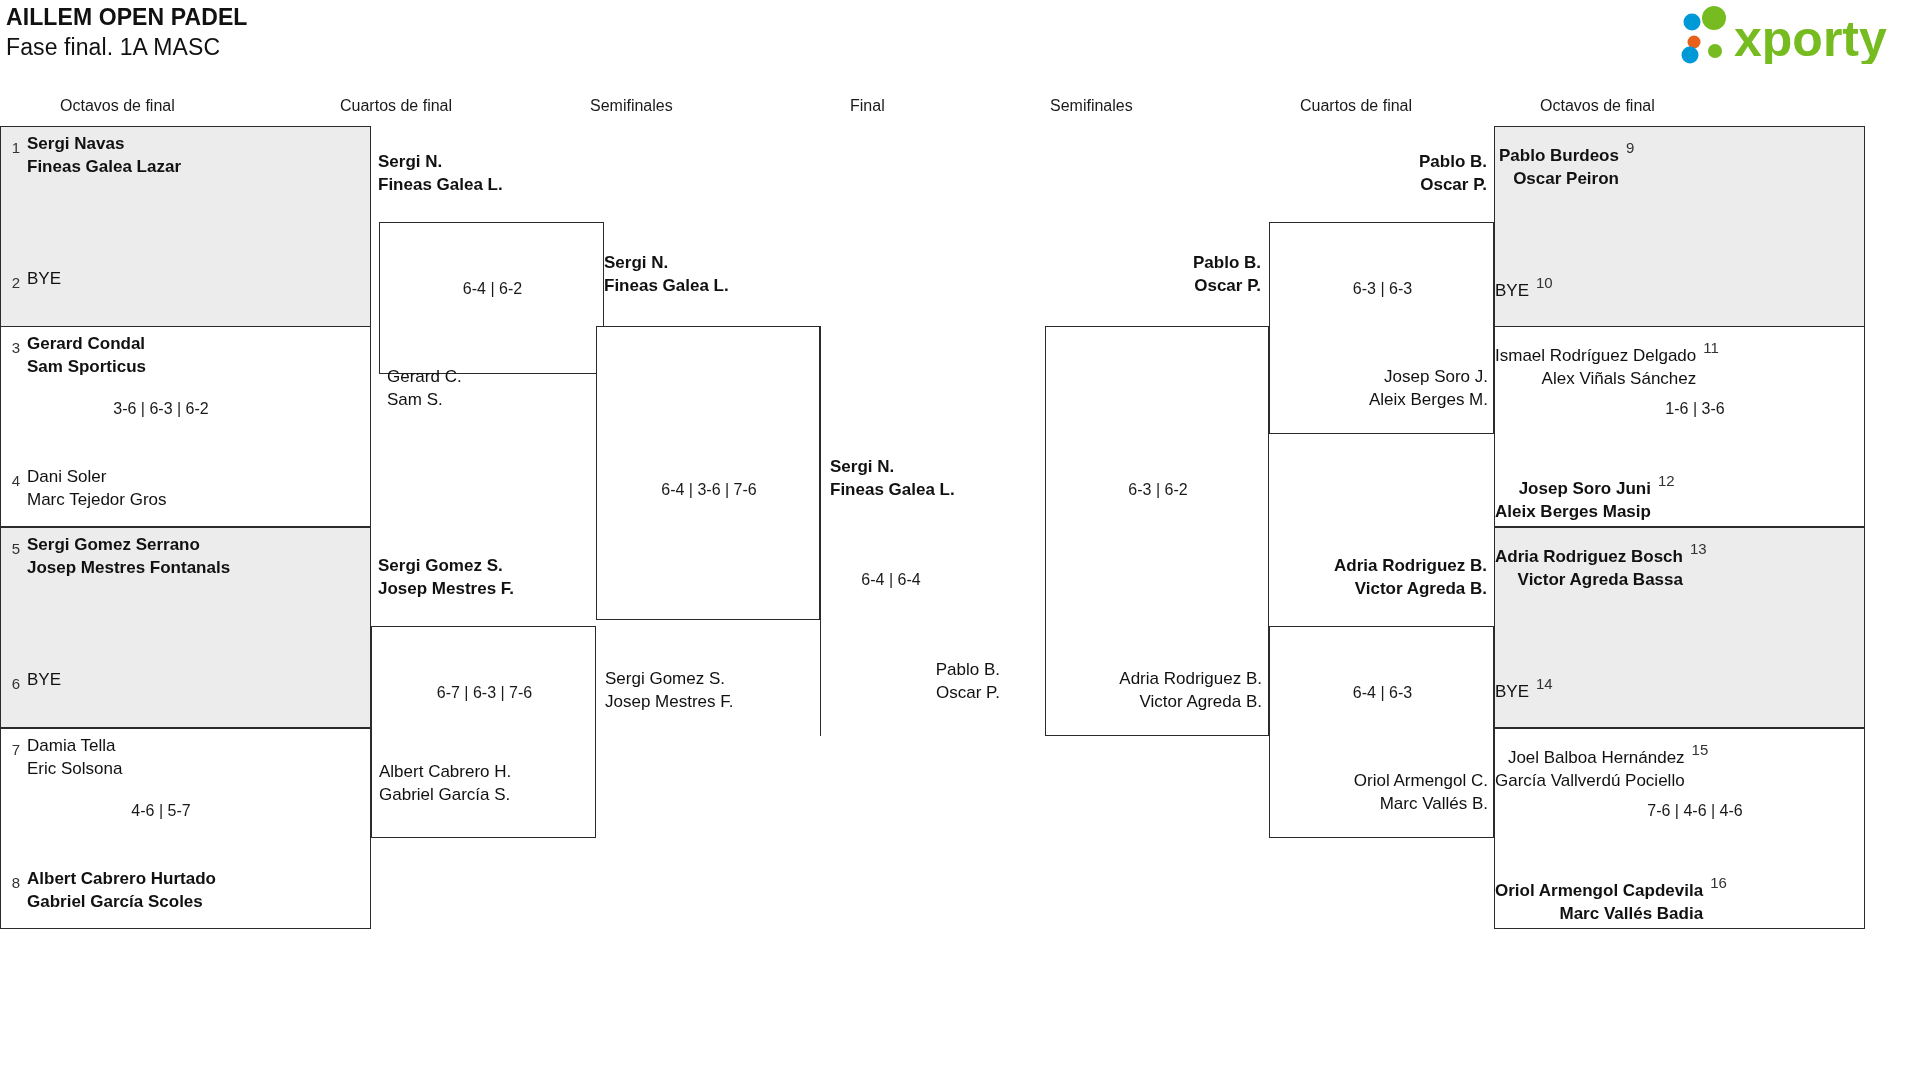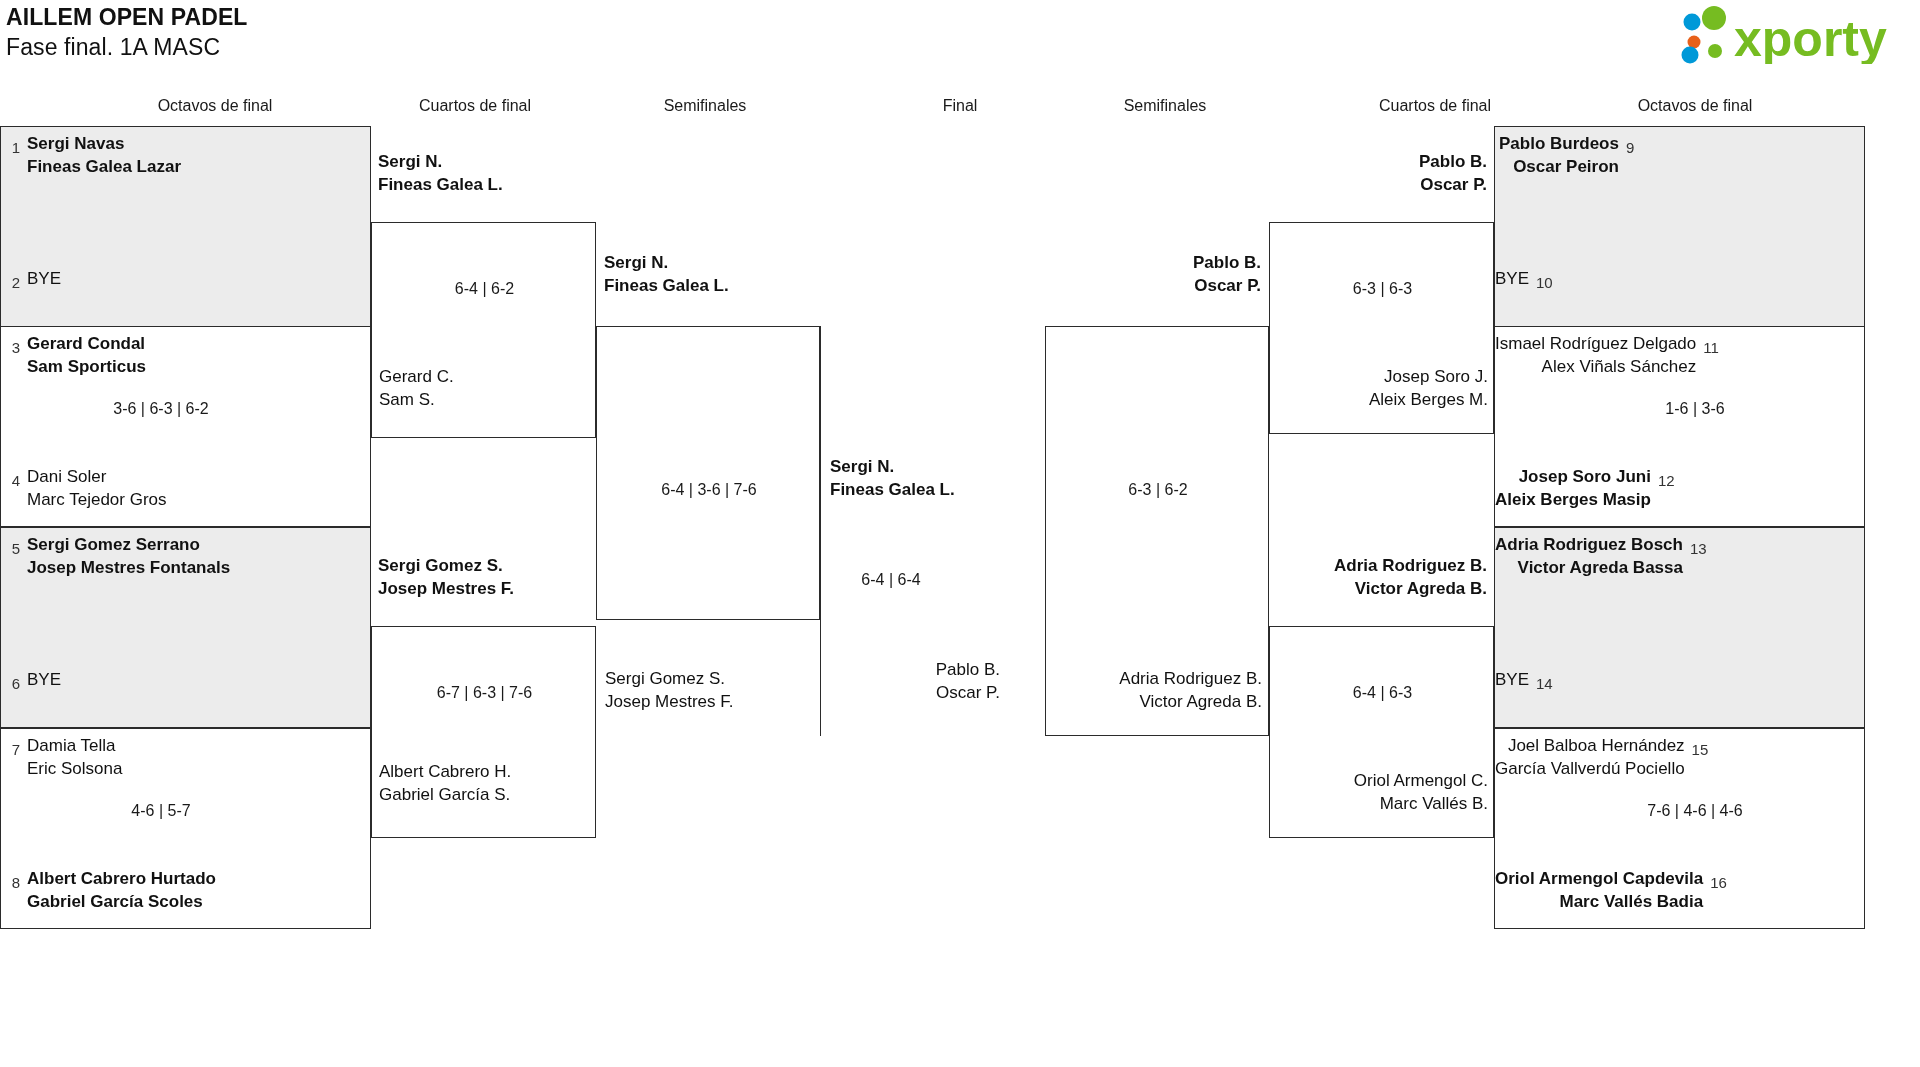--- a/index.html
+++ b/index.html
@@ -16,21 +16,21 @@
   .title-block { position: absolute; left: 6px; top: 2px; }
   .title-line1 { font-size: 23px; font-weight: 700; letter-spacing: .1px; line-height: 30px; }
   .title-line2 { font-size: 23px; font-weight: 400; letter-spacing: .1px; line-height: 30px; }
 
   .logo { position: absolute; right: 14px; top: 6px; width: 230px; height: 58px; }
   .logo svg { display: block; }
 
   
   .round-head {
     position: absolute; top: 95px; height: 22px;
-    font-size: 16px; color: #1a1a1a; text-align: center;
+    font-size: 16px; color: #1a1a1a; text-align: left;
     line-height: 22px; white-space: nowrap;
   }
 
   
   .bracket { position: absolute; left: 0; top: 0; width: 1920px; height: 1067px; }
 
   .box {
     position: absolute;
     border: 1.3px solid #2b2b2b;
     background: #ffffff;
@@ -41,21 +41,21 @@
   .entry { position: absolute; display: flex; align-items: flex-start; }
   .entry .seed {
     font-size: 15px; color: #333; width: 26px; text-align: right;
     flex: none; padding-top: 7px; padding-right: 7px;
   }
   .entry .names { font-size: 17px; line-height: 23px; white-space: nowrap; }
   .entry.win .names { font-weight: 700; }
 
   .entry.right { flex-direction: row-reverse; }
   .entry.right .seed { text-align: left; padding-right: 0; padding-left: 7px; }
-  .entry.right .names { text-align: right; }
+  .entry.right .names { text-align: right; margin-top: 12px; }
 
   
   .team {
     position: absolute; font-size: 17px; line-height: 23px; white-space: nowrap;
   }
   .team.win { font-weight: 700; }
   .team.ralign { text-align: right; }
 
   
   .score {
@@ -156,21 +156,21 @@
           <span>Albert Cabrero Hurtado</span><br>
           <span>Gabriel García Scoles</span>
         </span>
       </div>
     </div>
 
     <div class="team win" style="left:378px;top:150px">
       <span>Sergi N.</span><br>
       <span>Fineas Galea L.</span>
     </div>
-    <div class="box" style="left:371px;top:222px;width:225px;height:216px">
+    <div class="box" style="left:379px;top:222px;width:225px;height:152px">
       <div class="score" style="left:0px;top:56px;width:225px">6-4 | 6-2</div>
       <div class="team" style="left:7px;top:142px">
         <span>Gerard C.</span><br>
         <span>Sam S.</span>
       </div>
     </div>
 
     <div class="team win" style="left:378px;top:554px">
       <span>Sergi Gomez S.</span><br>
       <span>Josep Mestres F.</span>

